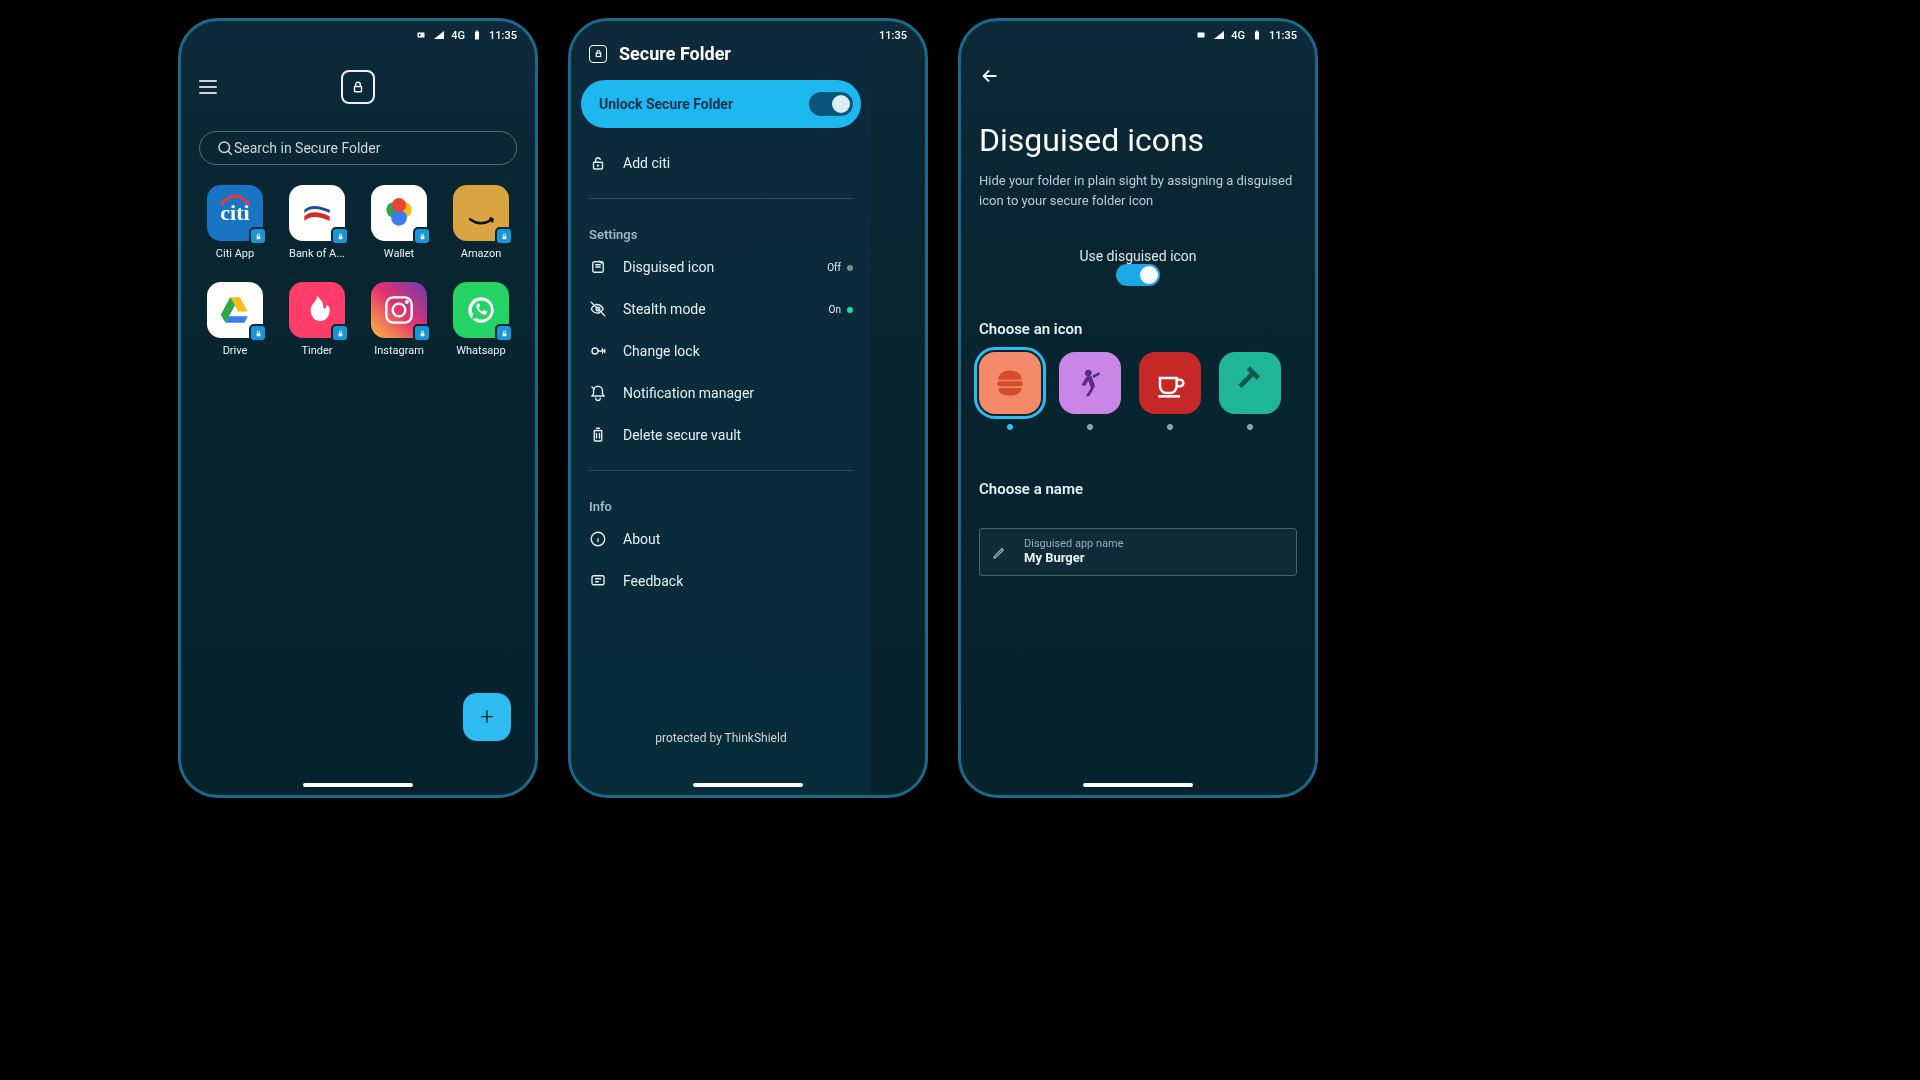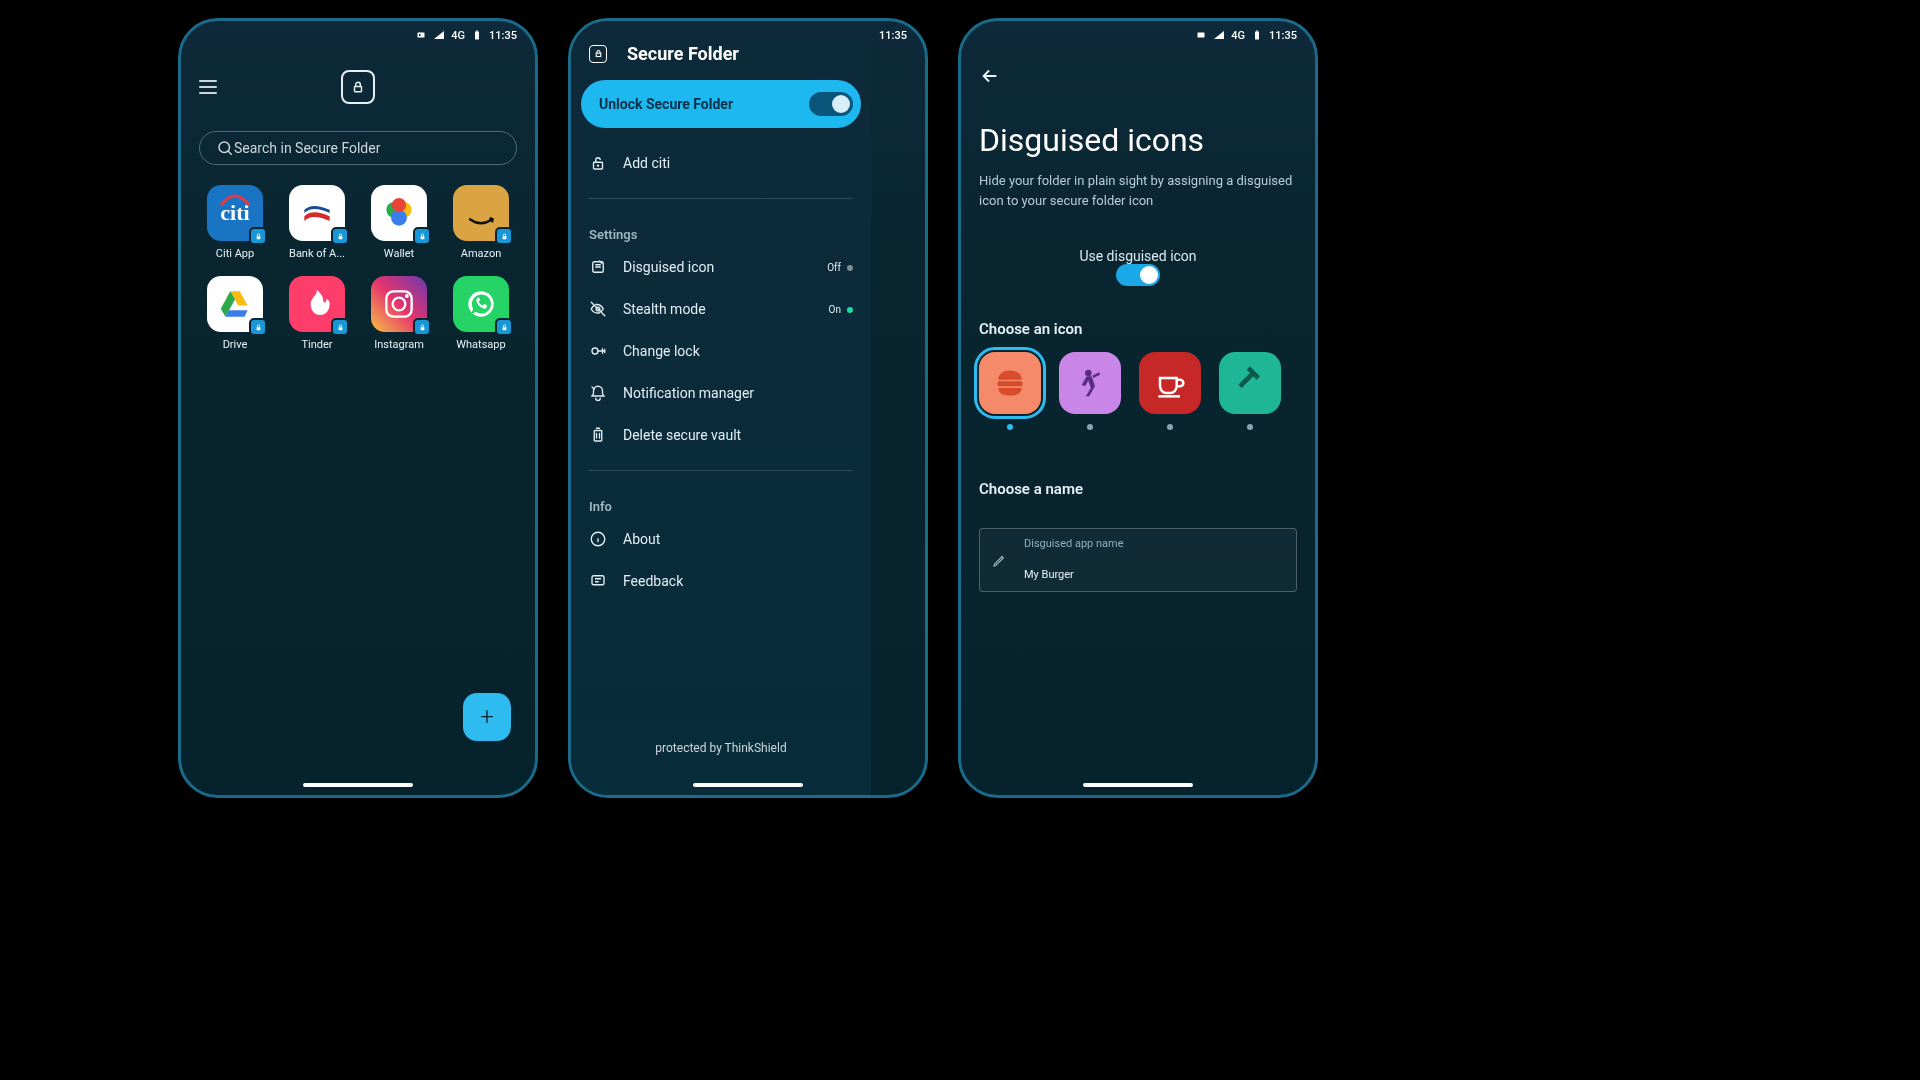--- a/index.html
+++ b/index.html
@@ -9,59 +9,59 @@
 .status-bar svg { width:12px; height:12px; }
 .home-indicator { position:absolute; bottom:8px; left:50%; transform:translateX(-50%); width:110px; height:4px; border-radius:4px; background:#fff; }
 .divider { height:1px; background:rgba(255,255,255,.15); margin:14px 18px; }
 
 
 .s1-header { display:flex; align-items:center; justify-content:center; height:60px; position:relative; margin-top:8px; }
 .s1-menu { position:absolute; left:18px; display:flex; flex-direction:column; gap:4px; }
 .s1-menu span { width:18px; height:2px; background:#cdd6dc; border-radius:1px; }
 .lock-logo { width:34px; height:34px; border:2px solid #e8f2f8; border-radius:8px; display:flex; align-items:center; justify-content:center; }
 .search-box { margin:14px 18px 20px; height:28px; border:1px solid rgba(255,255,255,.3); border-radius:22px; display:flex; align-items:center; padding:16px 16px; color:#cdd6dc; gap:0; font-size:14px; }
-.app-grid { display:grid; grid-template-columns:repeat(4,1fr); gap:16px 10px; padding:0 18px; }
+.app-grid { display:grid; grid-template-columns:repeat(4,1fr); gap:22px 10px; padding:0 18px; }
 .app-cell { display:flex; flex-direction:column; align-items:center; gap:6px; }
 .app-icon { width:56px; height:56px; border-radius:14px; position:relative; display:flex; align-items:center; justify-content:center; color:#fff; font-weight:700; font-size:20px; }
 .app-icon .badge { position:absolute; bottom:-4px; right:-4px; width:18px; height:18px; background:#1996d6; border:2px solid #0a2633; border-radius:5px; display:flex; align-items:center; justify-content:center; }
 .app-label { font-size:11px; color:#e8f2f8; max-width:70px; white-space:nowrap; overflow:hidden; text-overflow:ellipsis; text-align:center; }
 .fab { position:absolute; bottom:54px; right:24px; width:48px; height:48px; border-radius:14px; background:#2dbbf0; display:flex; align-items:center; justify-content:center; color:#06222d; font-size:24px; font-weight:300; }
 .drawer { position:absolute; left:0; top:0; bottom:0; width:300px; background:linear-gradient(180deg,#0e2a3a 0%,#082c3a 100%); padding:12px 0 0; display:flex; flex-direction:column; }
-.drawer-title { display:flex; align-items:center; gap:20px; padding:10px 18px 16px; color:#fff; font-size:18px; font-weight:700; }
+.drawer-title { display:flex; align-items:center; gap:12px; padding:10px 18px 16px; color:#fff; font-size:18px; font-weight:700; }
 .drawer-title .mini-lock { width:18px; height:18px; border:1.5px solid #fff; border-radius:4px; display:flex; align-items:center; justify-content:center; }
 .pill { margin:0 10px 14px; height:48px; background:#1db8ef; border-radius:24px; display:flex; align-items:center; justify-content:space-between; padding:0 8px 0 18px; color:#083049; font-weight:700; font-size:14px; }
 .pill-toggle { width:44px; height:24px; background:#0a557a; border-radius:12px; position:relative; }
 .pill-toggle::after { content:""; position:absolute; right:3px; top:3px; width:18px; height:18px; border-radius:50%; background:#d8eef8; }
 .menu-row { display:flex; align-items:center; gap:16px; padding:12px 18px; color:#e2eef4; font-size:14px; }
 .menu-row .spacer { flex:1; }
 .menu-row .state { font-size:10px; }
 .dot { width:6px; height:6px; border-radius:50%; display:inline-block; margin-left:6px; vertical-align:middle; }
 .section-label { padding:14px 18px 4px; color:#9fb6c2; font-size:13px; font-weight:600; }
-.drawer-footer { margin-top:auto; text-align:center; color:#cdd6dc; font-size:12px; padding:18px 0 40px; }
+.drawer-footer { margin-top:auto; text-align:center; color:#cdd6dc; font-size:12px; padding:18px 0 50px; }
 .menu-icon { width:18px; height:18px; flex-shrink:0; }
 
 
 .s3-top { display:flex; align-items:center; padding:16px 18px 8px; }
 .s3-top svg { width:22px; height:22px; }
 .s3-title { color:#fff; font-size:32px; font-weight:400; padding:26px 18px 12px; text-align:left; }
 .s3-sub { color:#b9cdd7; font-size:13px; line-height:1.5; padding:0 18px 28px; }
 .toggle-row { display:flex; align-items:center; justify-content:space-between; padding:10px 18px 22px; color:#dde9f0; font-size:14px;flex-direction:column; }
 .toggle { width:44px; height:22px; border-radius:11px; background:#1aa8e6; position:relative; }
 .toggle::after { content:""; position:absolute; right:2px; top:2px; width:18px; height:18px; background:#fff; border-radius:50%; }
 .sec-head { color:#e8f2f8; font-size:15px; font-weight:600; padding:12px 18px 14px; }
 .icon-row { display:flex; gap:18px; padding:0 18px 10px; }
 .icon-opt { display:flex; flex-direction:column; align-items:center; gap:10px; }
 .icon-opt .tile { width:62px; height:62px; border-radius:16px; display:flex; align-items:center; justify-content:center; }
 .icon-opt.selected .tile { outline:3px solid #2dbbf0; outline-offset:2px; }
 .icon-opt .pdot { width:6px; height:6px; border-radius:50%; background:#8aa6b3; }
 .icon-opt.selected .pdot { background:#2dbbf0; }
 .name-field { margin:16px 18px 0; border:1px solid rgba(255,255,255,.25); border-radius:4px; padding:8px 12px 10px 44px; position:relative; background:rgba(255,255,255,.04); }
 .name-field .edit-ic { position:absolute; left:12px; top:50%; transform:translateY(-50%); }
 .name-field .fl { color:#8fb0bf; font-size:11px; }
-.name-field .fv { color:#e8f2f8; font-size:11px; margin-top:18px; }
+.name-field .fv { color:#e8f2f8; font-size:13px; margin-top:0;font-weight:bold; }
 </style>
 </head>
 <body>
 
 <div class="phone">
   <div class="status-bar">
     <svg viewBox="0 0 24 24" fill="#fff">
         <rect x="5" y="7" width="14" height="10" rx="1"></rect>
         <rect x="8" y="10" width="3" height="4" fill="#06222d"></rect>
       </svg>

